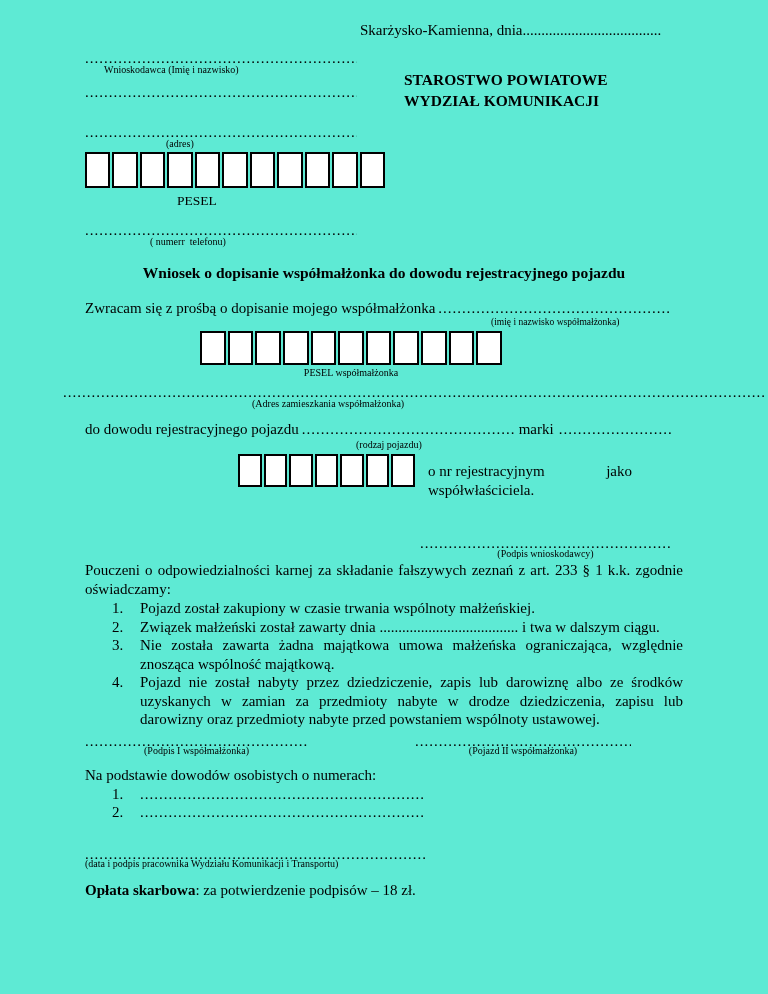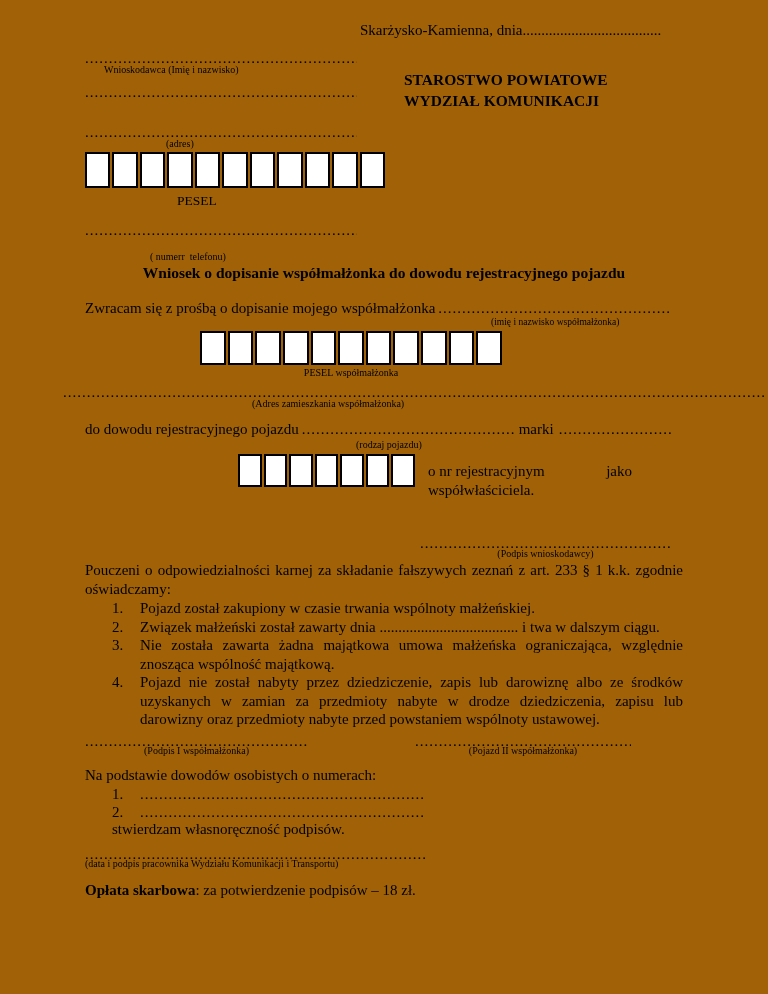--- a/index.html
+++ b/index.html
@@ -1,31 +1,31 @@
 <!DOCTYPE html>
 <html lang="pl"><head>
 <meta charset="utf-8">
 <style>
   html, body { margin: 0; padding: 0; background: #ffffff; }
   .page {
     position: relative;
     width: 768px;
     height: 994px;
-    background: #a16207;
+    background: #5eead4;
     color: #000000;
     font-family: "Liberation Serif", "DejaVu Serif", serif;
     font-size: 15px;
     overflow: hidden;
   }
   .abs { position: absolute; }
   .bold { font-weight: bold; }
   .small { font-size: 10px; }
   .xsmall { font-size: 9.5px; }
   .center { text-align: center; }
-  .pre { white-space: pre; margin-top: 15px; }
+  .pre { white-space: pre; }
   .dots {
     display: block;
     overflow: hidden;
     white-space: nowrap;
     letter-spacing: 1px;
   }
   .flexline { display: flex; align-items: baseline; }
   .flexline .dfill { flex: 1; overflow: hidden; white-space: nowrap; letter-spacing: 1px; }
   .flexline .dfix  { overflow: hidden; white-space: nowrap; letter-spacing: 1px; }
   .boxrow { display: flex; gap: 2px; }
@@ -156,21 +156,20 @@
 
   <div class="abs" style="top:767px; left:85px;">Na podstawie dowodów osobistych o numerach:</div>
   <div class="abs flexline" style="top:786px; left:112px; width:313px;">
     <span class="decl-no">1.</span>
     <span class="dfill">................................................................................................................................................................................................</span>
   </div>
   <div class="abs flexline" style="top:804px; left:112px; width:313px;">
     <span class="decl-no">2.</span>
     <span class="dfill">................................................................................................................................................................................................</span>
   </div>
-  <div class="abs" style="top:821px; left:112px;">stwierdzam własnoręczność podpisów.</div>
 
   <div class="abs dots" style="top:846px; left:85px; width:342px;">................................................................................................................................................................................................</div>
   <div class="abs small" style="top:858px; left:85px;">(data i podpis pracownika Wydziału Komunikacji i Transportu)</div>
 
   <div class="abs" style="top:882px; left:85px;">
     <span class="bold">Opłata skarbowa</span><span>: za potwierdzenie podpisów – 18 zł.</span>
   </div>
 
 </div>
 

